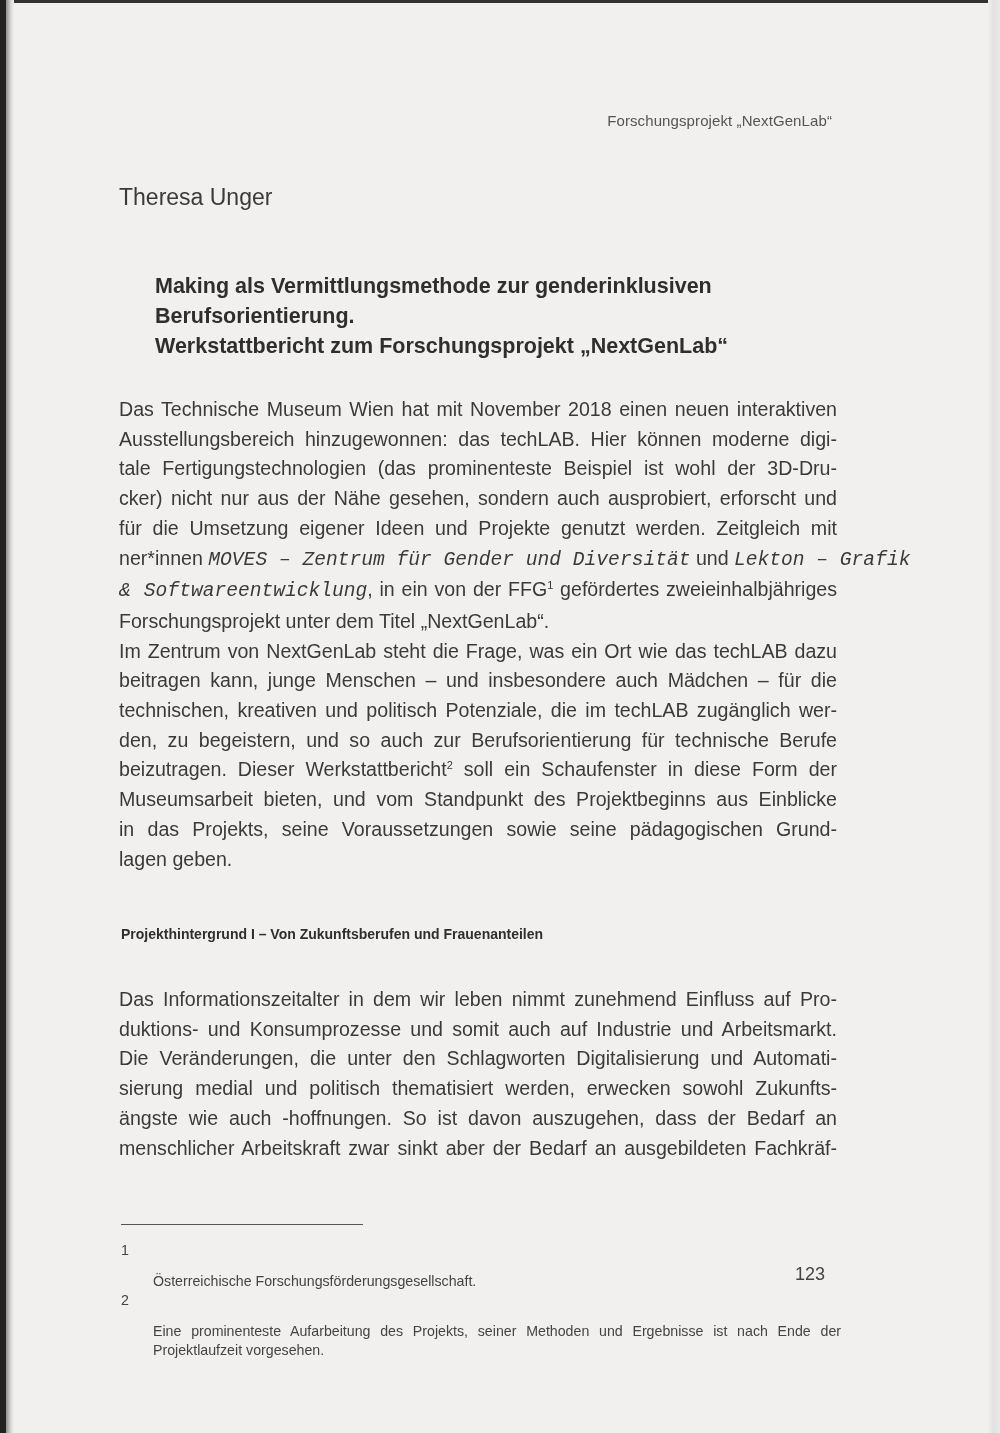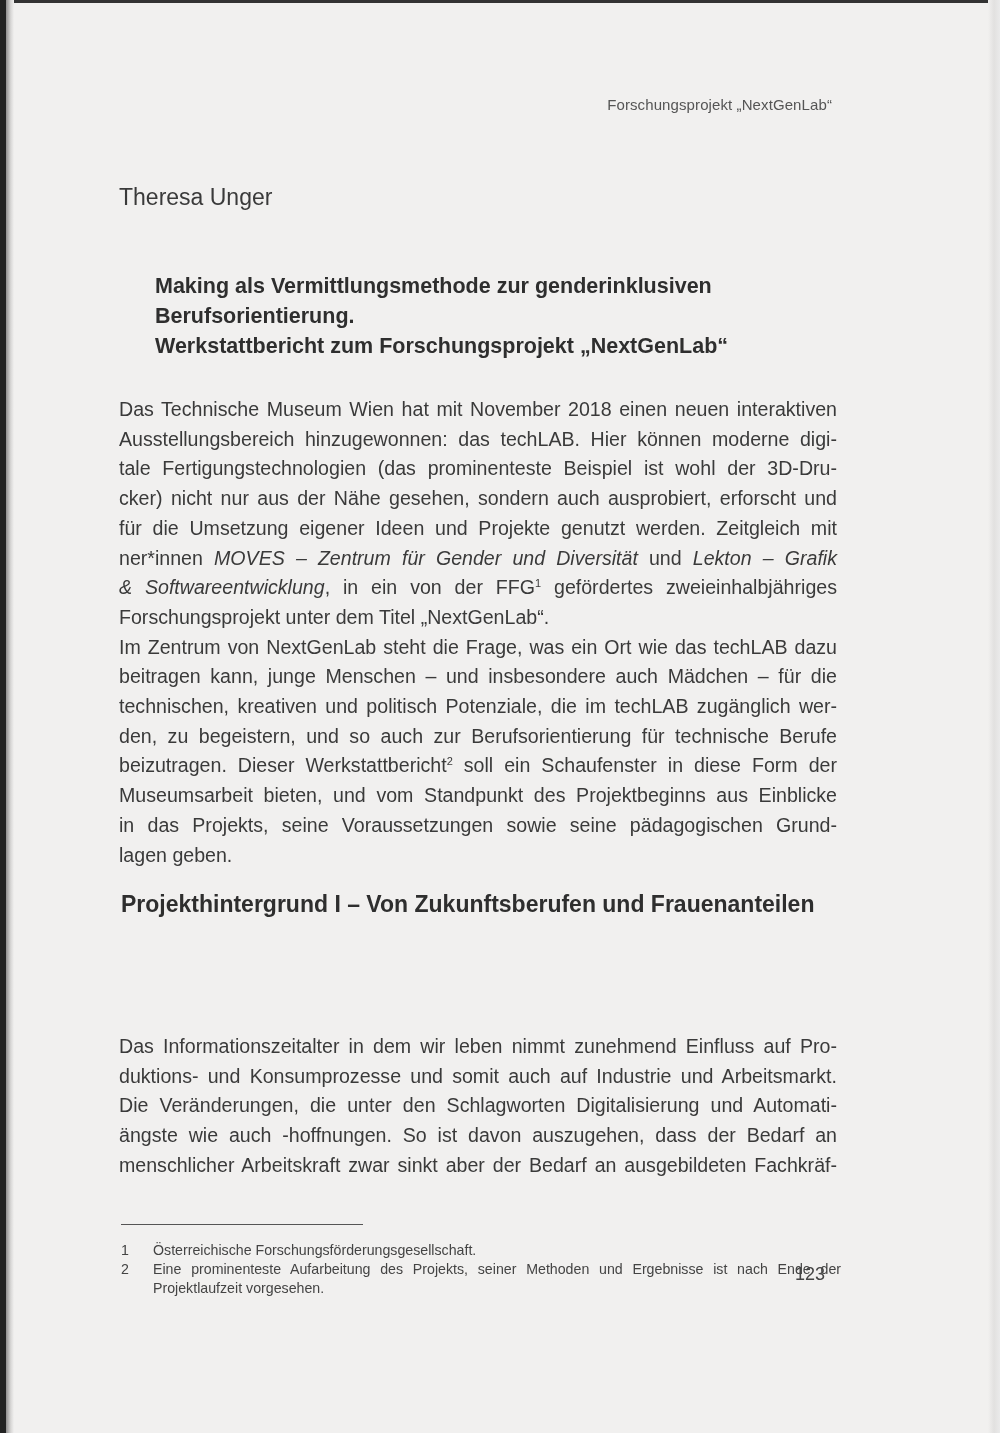--- a/index.html
+++ b/index.html
@@ -18,60 +18,60 @@
     background: linear-gradient(to right, #8f8e8e, #d8d7d6 60%, #f1f0ef);
   }
   .edge-top {
     position: absolute; left: 0; top: 0; width: 1000px; height: 3px; background: #333;
   }
   .edge-right {
     position: absolute; right: 0; top: 0; width: 12px; height: 1433px;
     background: linear-gradient(to right, #f1f0ef, #e2e1e0 50%, #eaeaea);
   }
   .running-head {
-    position: absolute; right: 168px; top: 96px;
+    position: absolute; right: 168px; top: 112px;
     font-size: 15px; color: #555; letter-spacing: 0.1px;
   }
   .author {
     position: absolute; left: 119px; top: 184px;
     font-size: 23px; color: #3a3a3a;
   }
   .title {
     position: absolute; left: 119px; top: 271px; width: 720px;
     font-size: 21.5px; font-weight: bold; line-height: 30px; color: #2e2e2e; margin-left: 36px;
   }
   .title div { white-space: nowrap; }
   .body-text {
     position: absolute; left: 119px; width: 718px;
     font-size: 19.6px; line-height: 29.7px; color: #3a3a3a;
     text-align: justify;
   }
   .body-text .line { display: block; white-space: nowrap; text-align: justify; text-align-last: justify; }
   .body-text .line.last { text-align-last: left; }
   #para1 { top: 395px; }
-  #para3 { top: 1032px; }
+  #para3 { top: 985px; }
   sup { font-size: 11px; line-height: 0; vertical-align: 7px; }
   .section-heading {
-    position: absolute; left: 121px; top: 891px;
-    font-size: 23px; font-weight: bold; color: #2e2e2e; white-space: nowrap;
+    position: absolute; left: 121px; top: 926px;
+    font-size: 14px; font-weight: bold; color: #2e2e2e; white-space: nowrap;
   }
   .footnote-rule {
     position: absolute; left: 121px; top: 1224px; width: 242px; height: 1px; background: #555;
   }
   .footnotes {
     position: absolute; left: 121px; top: 1241px; width: 720px;
     font-size: 14.2px; line-height: 19px; color: #444;
   }
   .fn { display: flex; }
   .fn-num { width: 32px; flex: none; }
-  .fn-text { flex: 1; text-align: justify; }
+  .fn-text { flex: 1; text-align: justify; margin-top: 31px; }
   .page-number {
     position: absolute; left: 795px; top: 1264px; font-size: 18px; color: #444;
   }
-  i { font-style: italic; }
+  i { font-style: italic; font-family: Liberation Mono, monospace; }
 </style>
 </head>
 <body>
 
 <div class="edge-top"></div>
 <div class="edge-left"></div>
 <div class="edge-left-shadow"></div>
 <div class="edge-right"></div>
 
 <div class="running-head">Forschungsprojekt „NextGenLab“</div>
@@ -102,20 +102,21 @@
   <span class="line">in das Projekts, seine Voraussetzungen sowie seine pädagogischen Grund-</span>
   <span class="line last">lagen geben.</span>
 </div>
 
 <div class="section-heading">Projekthintergrund I – Von Zukunftsberufen und Frauenanteilen</div>
 
 <div class="body-text" id="para3">
   <span class="line">Das Informationszeitalter in dem wir leben nimmt zunehmend Einfluss auf Pro-</span>
   <span class="line">duktions- und Konsumprozesse und somit auch auf Industrie und Arbeitsmarkt.</span>
   <span class="line">Die Veränderungen, die unter den Schlagworten Digitalisierung und Automati-</span>
+  <span class="line">sierung medial und politisch thematisiert werden, erwecken sowohl Zukunfts-</span>
   <span class="line">ängste wie auch -hoffnungen. So ist davon auszugehen, dass der Bedarf an</span>
   <span class="line">menschlicher Arbeitskraft zwar sinkt aber der Bedarf an ausgebildeten Fachkräf-</span>
 </div>
 
 <div class="footnote-rule"></div>
 
 <div class="footnotes">
   <div class="fn">
     <span class="fn-num">1</span>
     <span class="fn-text">Österreichische Forschungsförderungsgesellschaft.</span>

